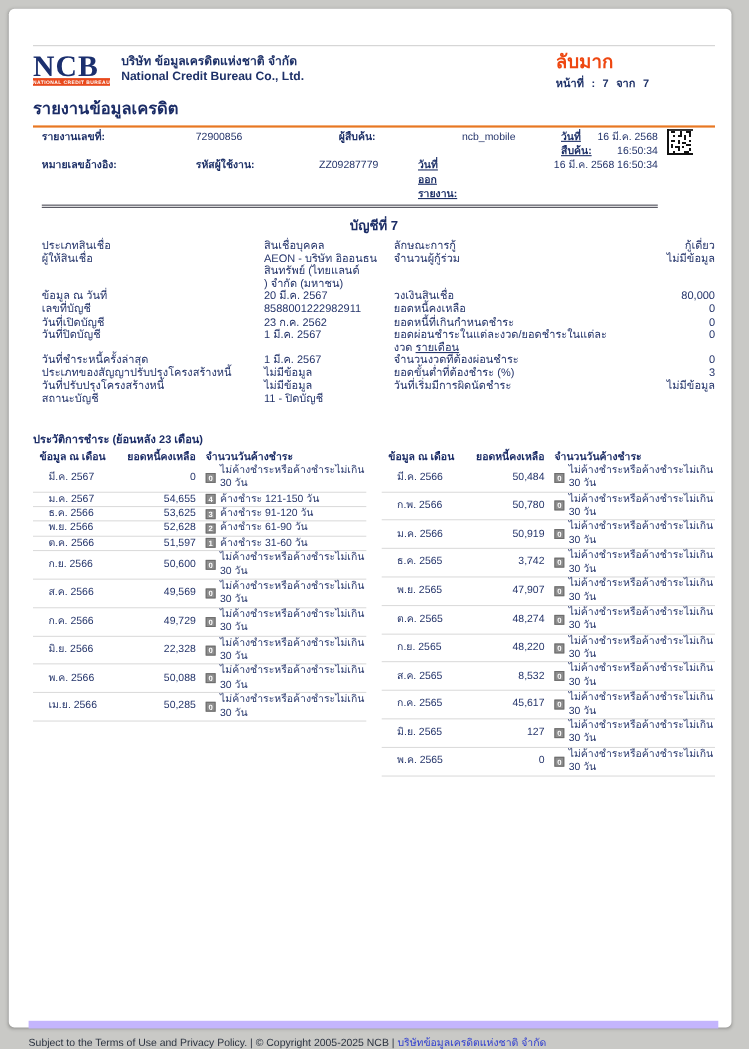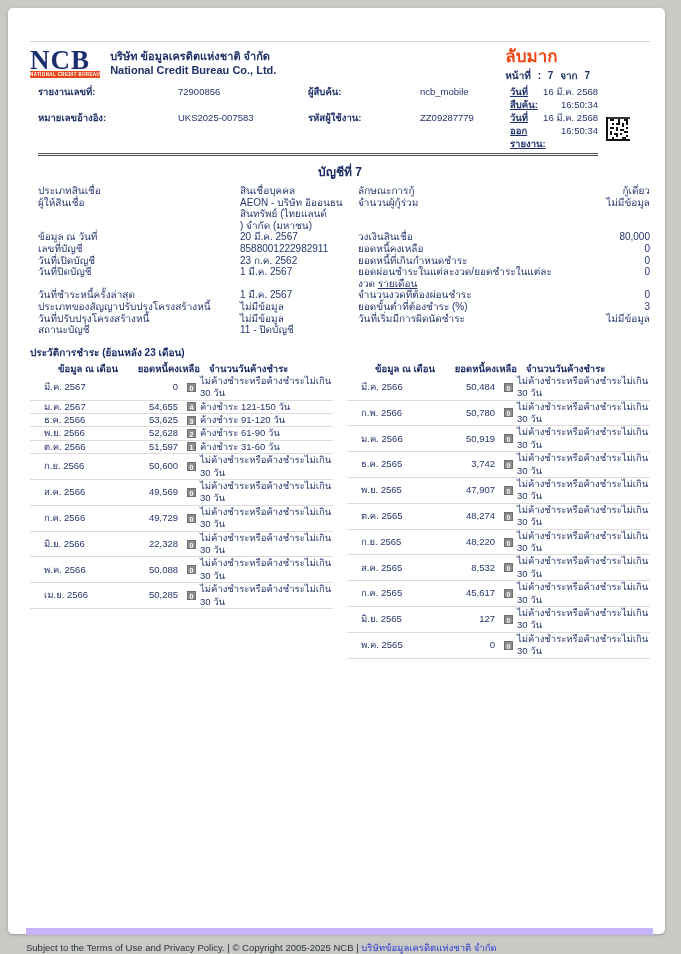--- a/index.html
+++ b/index.html
@@ -66,24 +66,24 @@
   .section-title { text-align: center; font-weight: bold; font-size: 12px; color: #1b2c66; margin-top: 6px; }
   .account-details { margin-top: 4px; }
   .acct-row { display: flex; font-size: 10px; line-height: 11.6px; padding-left: 8px; }
   .a-l1 { width: 202px; }
   .a-v1 { width: 118px; }
   .a-l2 { flex: 1; }
   .a-l2 .ul { text-decoration: underline; }
   .a-v2 { width: 95px; text-align: right; }
 
   
-  .history-title { font-weight: bold; font-size: 10px; color: #1b2c66; margin-top: 9px; }
+  .history-title { font-weight: bold; font-size: 10px; color: #1b2c66; margin-top: 23px; }
   .history-wrap { display: flex; gap: 14px; margin-top: 2px; }
   .hist-table { width: 303px; }
-  .hist-head { display: flex; font-weight: bold; font-size: 9.5px; color: #1b2c66; line-height: 13px; padding-left: 6px; margin-left: 22px; }
+  .hist-head { display: flex; font-weight: bold; font-size: 9.5px; color: #1b2c66; line-height: 13px; padding-left: 6px; }
   .h-month { width: 72px; }
   .h-bal { width: 70px; text-align: right; }
   .h-status { flex: 1; padding-left: 9px; }
   .hist-row { display: flex; font-size: 9.5px; line-height: 12.4px; border-bottom: 1px solid #dcdcdc; padding-left: 6px; align-items: center; }
   .c-month { width: 72px; padding-left: 8px; }
   .c-bal { width: 70px; text-align: right; }
   .c-status { flex: 1; padding-left: 9px; display: flex; align-items: center; }
   .badge {
     display: inline-block; width: 9px; height: 9px; margin-right: 4px;
     background: #8d8d8d; color: #fff; font-size: 7px; font-weight: bold;
@@ -116,33 +116,33 @@
           <div class="company-th">บริษัท ข้อมูลเครดิตแห่งชาติ จำกัด</div>
           <div class="company-en">National Credit Bureau Co., Ltd.</div>
         </div>
       </div>
       <div class="header-right">
         <div class="confidential">ลับมาก</div>
         <div class="page-info">หน้าที่ : 7 จาก 7</div>
       </div>
     </div>
 
+    <div class="report-title">รายงานข้อมูลเครดิต</div>
 
     <div class="info-table">
       <div class="info-row">
         <span class="lbl ic1">รายงานเลขที่:</span>
         <span class="ic2">72900856</span>
         <span class="lbl ic3">ผู้สืบค้น:</span>
         <span class="ic4">ncb_mobile</span>
         <span class="lbl ic5">วันที่สืบค้น:</span>
         <span class="ic6">16 มี.ค. 2568 16:50:34</span>
       </div>
       <div class="info-row">
         <span class="lbl ic1">หมายเลขอ้างอิง:</span>
-        <span class="ic2">UKS2025-007583</span>
         <span class="lbl ic3">รหัสผู้ใช้งาน:</span>
         <span class="ic4">ZZ09287779</span>
         <span class="lbl ic5">วันที่ออกรายงาน:</span>
         <span class="ic6">16 มี.ค. 2568 16:50:34</span>
       </div>
     </div>
 
     <svg class="barcode" width="24" height="24" viewBox="0 0 12 12" shape-rendering="crispEdges">
       <rect x="0" y="0" width="1" height="12" fill="#111"></rect>
       <rect x="0" y="11" width="12" height="1" fill="#111"></rect>

